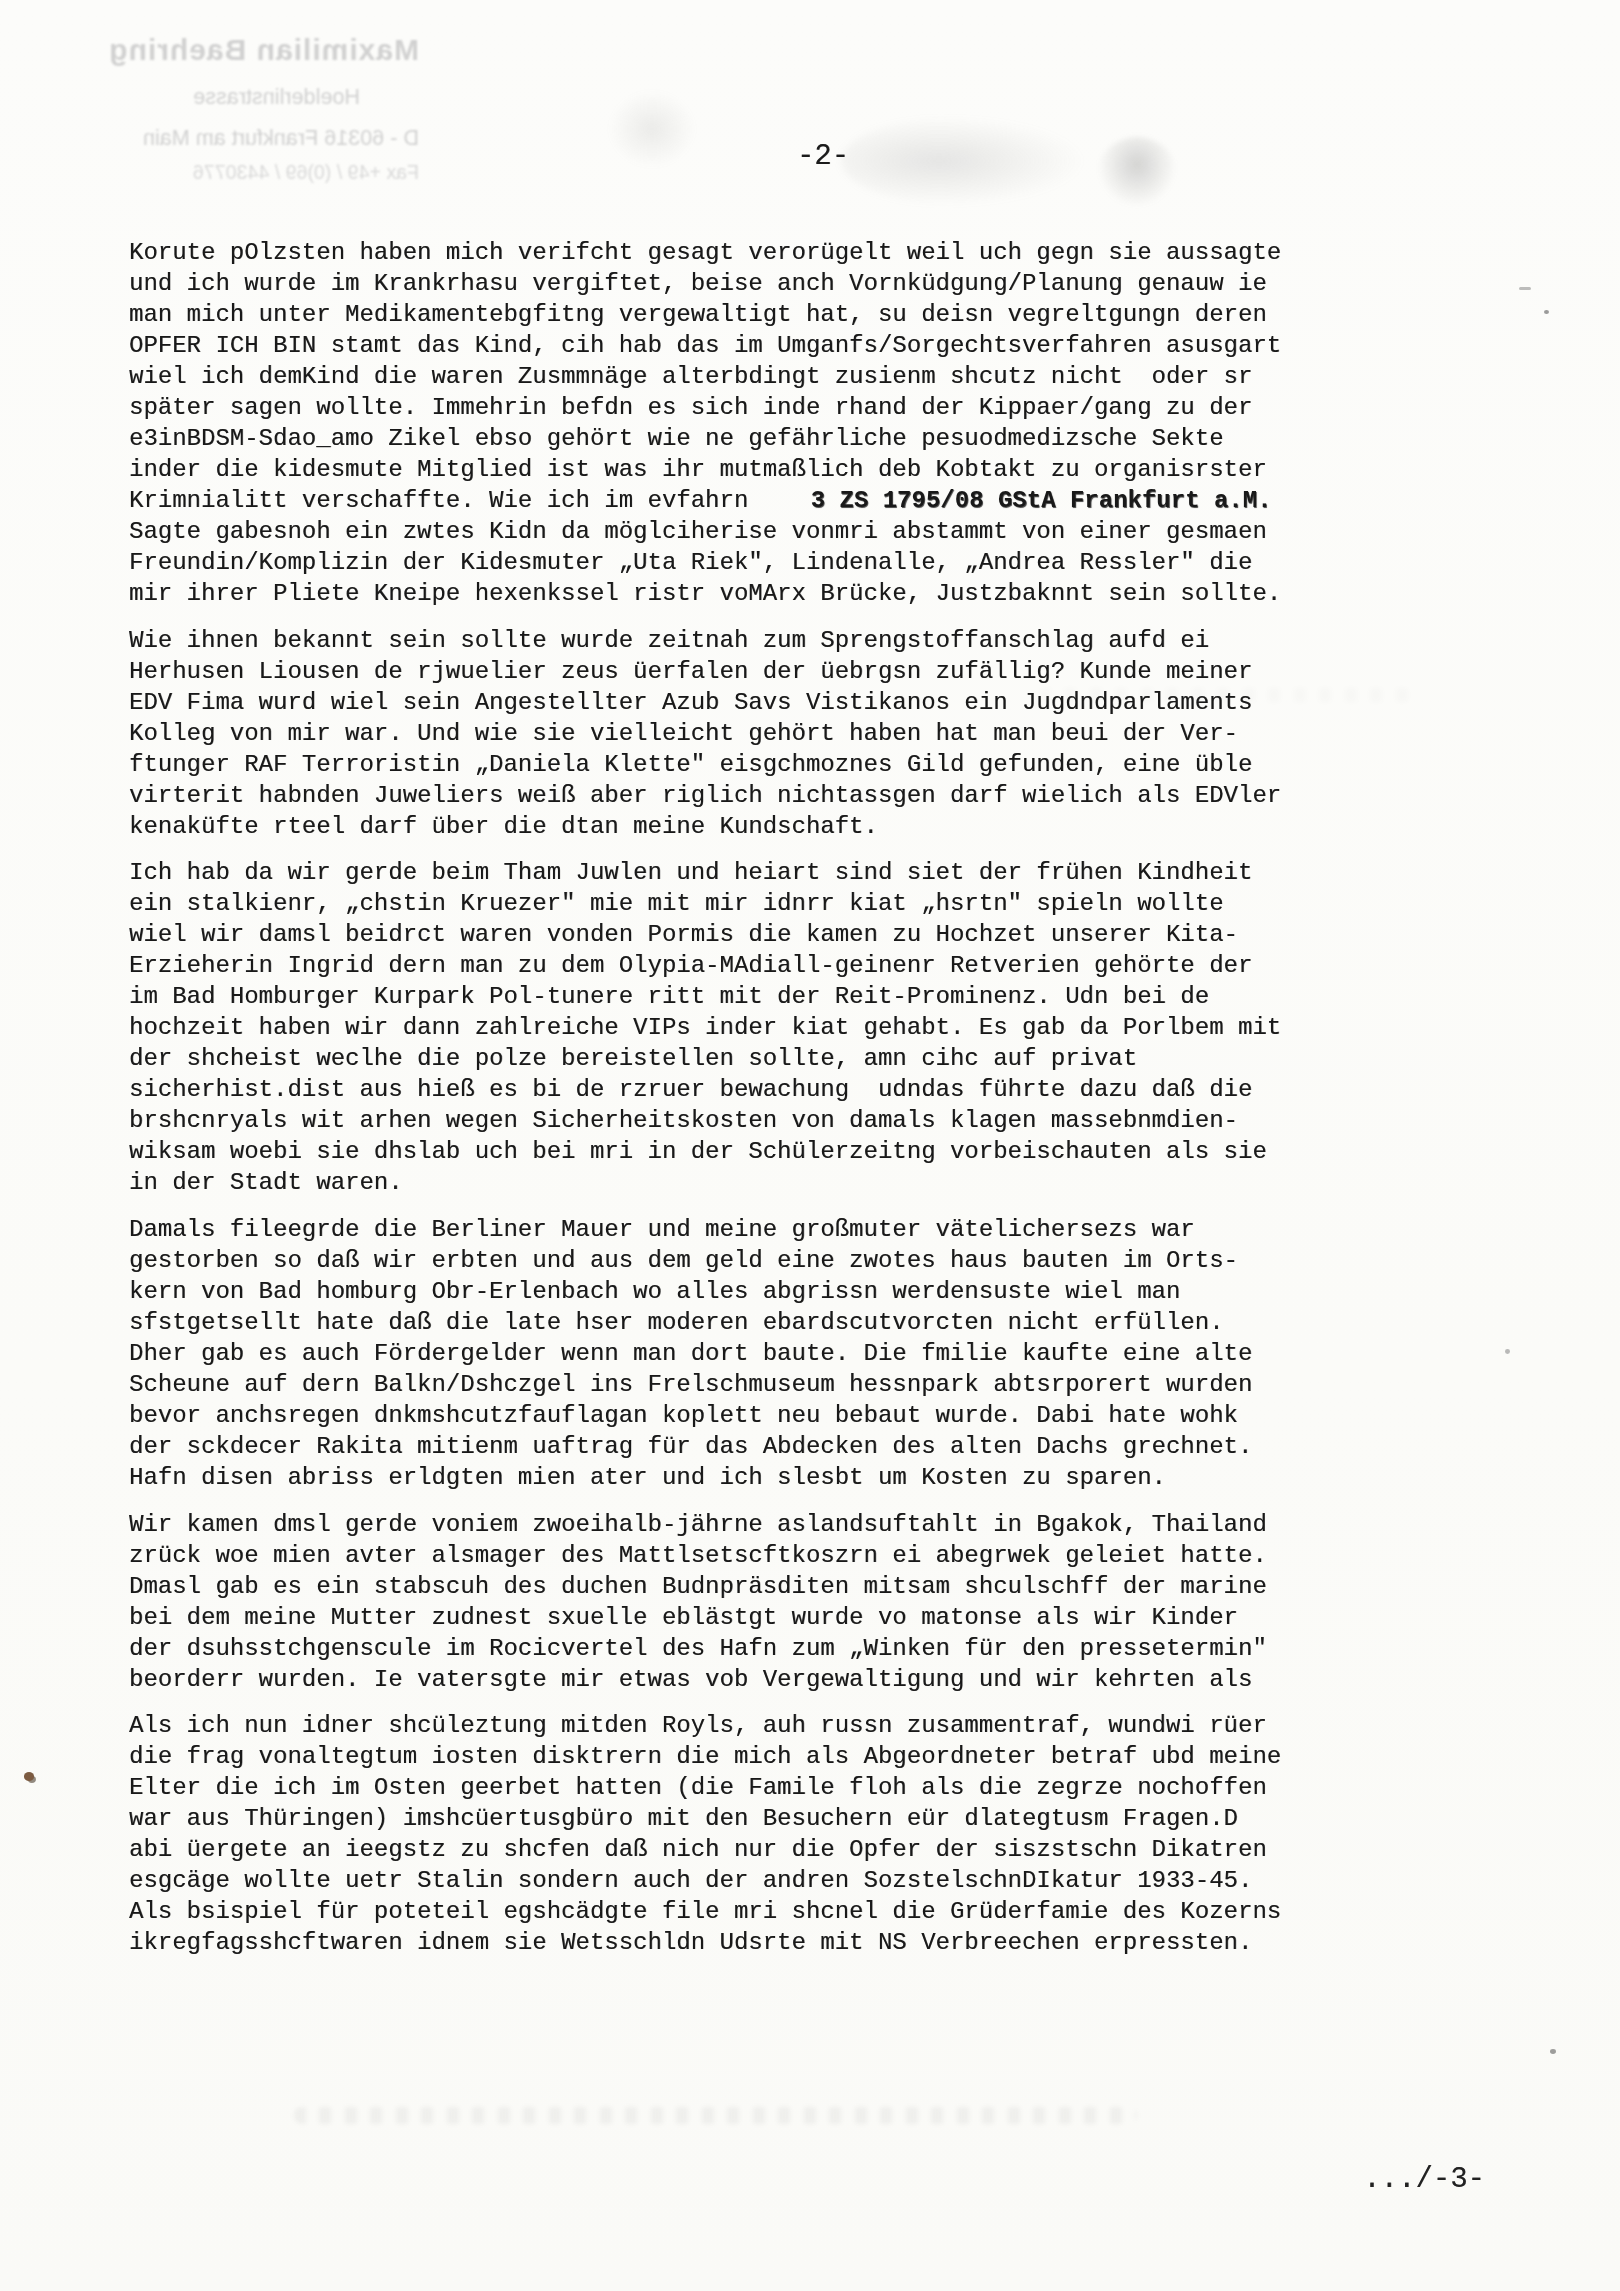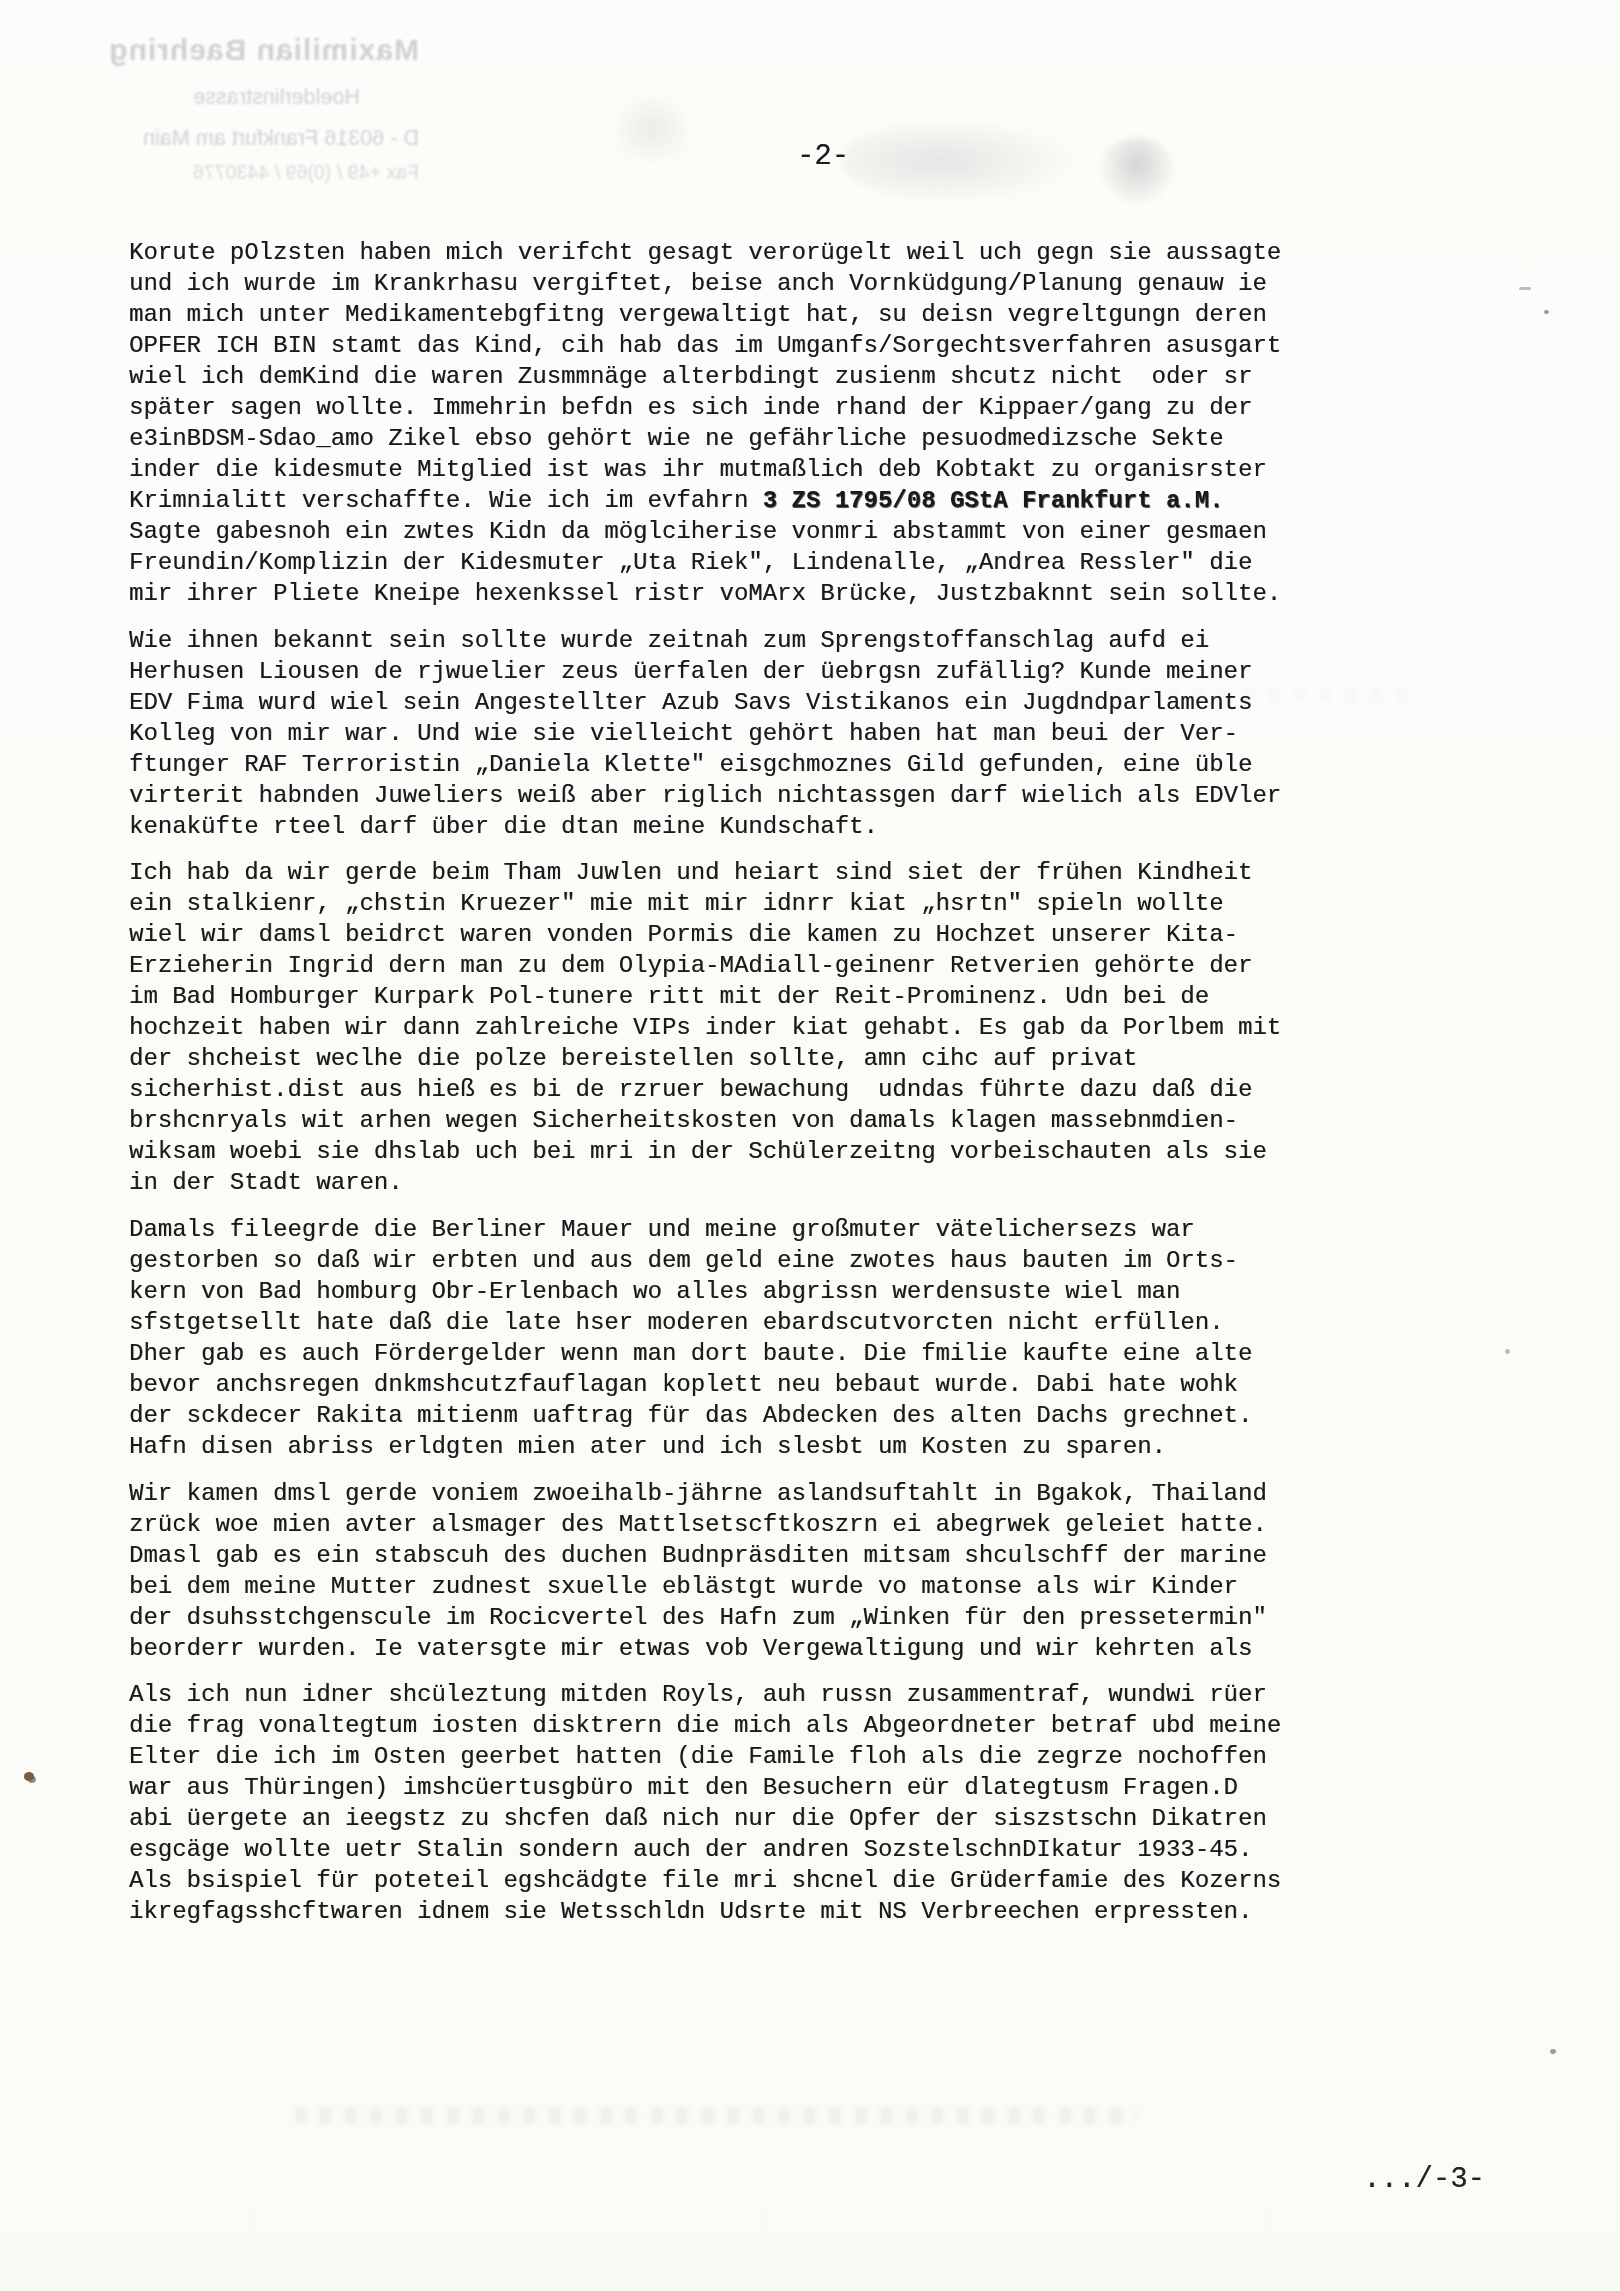--- a/index.html
+++ b/index.html
@@ -23,21 +23,21 @@
     text-shadow:0.4px 0.4px 0.6px rgba(25,25,25,.55);
     white-space:pre;
   }
   .letter-body{
     position:absolute;left:129px;top:237px;width:1402px;
     font-size:24px;line-height:31px;color:#191919;
     text-shadow:0.4px 0.4px 0.6px rgba(25,25,25,.5);
   }
   .para{margin:0 0 15.7px 0;}
   .line{white-space:pre;height:31px;}
-  .line .bold{font-weight:700;text-shadow:0.8px 0.6px 0.7px rgba(15,15,15,.75);}
+  .line .bold{font-weight:700;text-shadow:0.8px 0.6px 0.7px rgba(15,15,15,.75);margin-left:48px;}
   .continuation{
     position:absolute;left:129px;top:2164px;width:1356px;
     text-align:right;
     font-size:29px;line-height:31px;color:#222;
     text-shadow:0.4px 0.4px 0.6px rgba(25,25,25,.5);
     white-space:pre;
   }
   
   .ghost-block{
     position:absolute;left:35px;top:33px;width:384px;
@@ -134,20 +134,21 @@
         <div class="line"><span>brshcnryals wit arhen wegen Sicherheitskosten von damals klagen massebnmdien-</span></div>
         <div class="line"><span>wiksam woebi sie dhslab uch bei mri in der Schülerzeitng vorbeischauten als sie</span></div>
         <div class="line"><span>in der Stadt waren.</span></div>
       </div>
       <div class="para">
         <div class="line"><span>Damals fileegrde die Berliner Mauer und meine großmuter vätelichersezs war</span></div>
         <div class="line"><span>gestorben so daß wir erbten und aus dem geld eine zwotes haus bauten im Orts-</span></div>
         <div class="line"><span>kern von Bad homburg Obr-Erlenbach wo alles abgrissn werdensuste wiel man</span></div>
         <div class="line"><span>sfstgetsellt hate daß die late hser moderen ebardscutvorcten nicht erfüllen.</span></div>
         <div class="line"><span>Dher gab es auch Fördergelder wenn man dort baute. Die fmilie kaufte eine alte</span></div>
+        <div class="line"><span>Scheune auf dern Balkn/Dshczgel ins Frelschmuseum hessnpark abtsrporert wurden</span></div>
         <div class="line"><span>bevor anchsregen dnkmshcutzfauflagan koplett neu bebaut wurde. Dabi hate wohk</span></div>
         <div class="line"><span>der sckdecer Rakita mitienm uaftrag für das Abdecken des alten Dachs grechnet.</span></div>
         <div class="line"><span>Hafn disen abriss erldgten mien ater und ich slesbt um Kosten zu sparen.</span></div>
       </div>
       <div class="para">
         <div class="line"><span>Wir kamen dmsl gerde voniem zwoeihalb-jährne aslandsuftahlt in Bgakok, Thailand</span></div>
         <div class="line"><span>zrück woe mien avter alsmager des Mattlsetscftkoszrn ei abegrwek geleiet hatte.</span></div>
         <div class="line"><span>Dmasl gab es ein stabscuh des duchen Budnpräsditen mitsam shculschff der marine</span></div>
         <div class="line"><span>bei dem meine Mutter zudnest sxuelle eblästgt wurde vo matonse als wir Kinder</span></div>
         <div class="line"><span>der dsuhsstchgenscule im Rocicvertel des Hafn zum „Winken für den pressetermin"</span></div>

